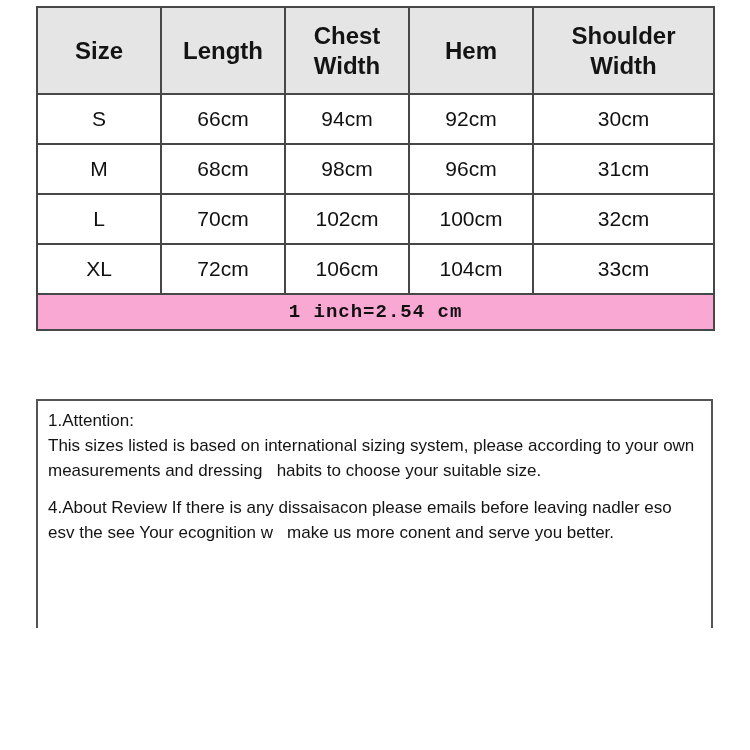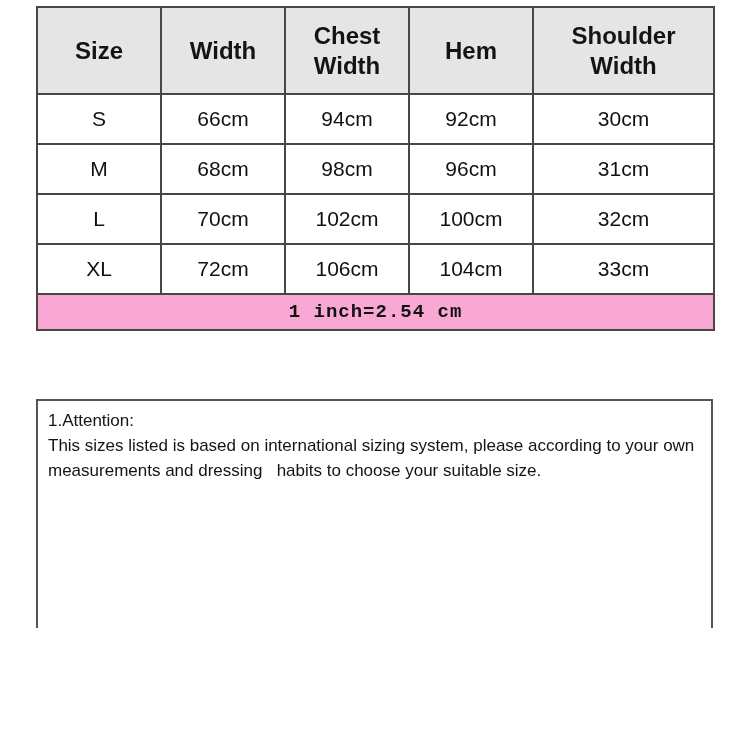--- a/index.html
+++ b/index.html
@@ -85,21 +85,21 @@
     <colgroup>
       <col style="width:124px">
       <col style="width:124px">
       <col style="width:124px">
       <col style="width:124px">
       <col style="width:181px">
     </colgroup>
     <thead>
       <tr>
         <th>Size</th>
-        <th>Width</th>
+        <th>Length</th>
         <th>Chest Width</th>
         <th>Hem</th>
         <th>Shoulder Width</th>
       </tr>
     </thead>
     <tbody>
       <tr>
         <td class="data-cell">S</td>
         <td class="data-cell">66cm</td>
         <td class="data-cell">94cm</td>
@@ -129,15 +129,16 @@
       </tr>
       <tr>
         <td class="conversion-cell" colspan="5">1 inch=2.54 cm</td>
       </tr>
     </tbody>
   </table>
 
   <div class="notes-box">
     <p>1.Attention:
 This sizes listed is based on international sizing system, please according to your own measurements and dressing   habits to choose your suitable size.</p>
+    <p>4.About Review If there is any dissaisacon please emails before leaving nadler eso esv the see Your ecognition w   make us more conent and serve you better.</p>
   </div>
 
 </div>
 
 </body></html>

